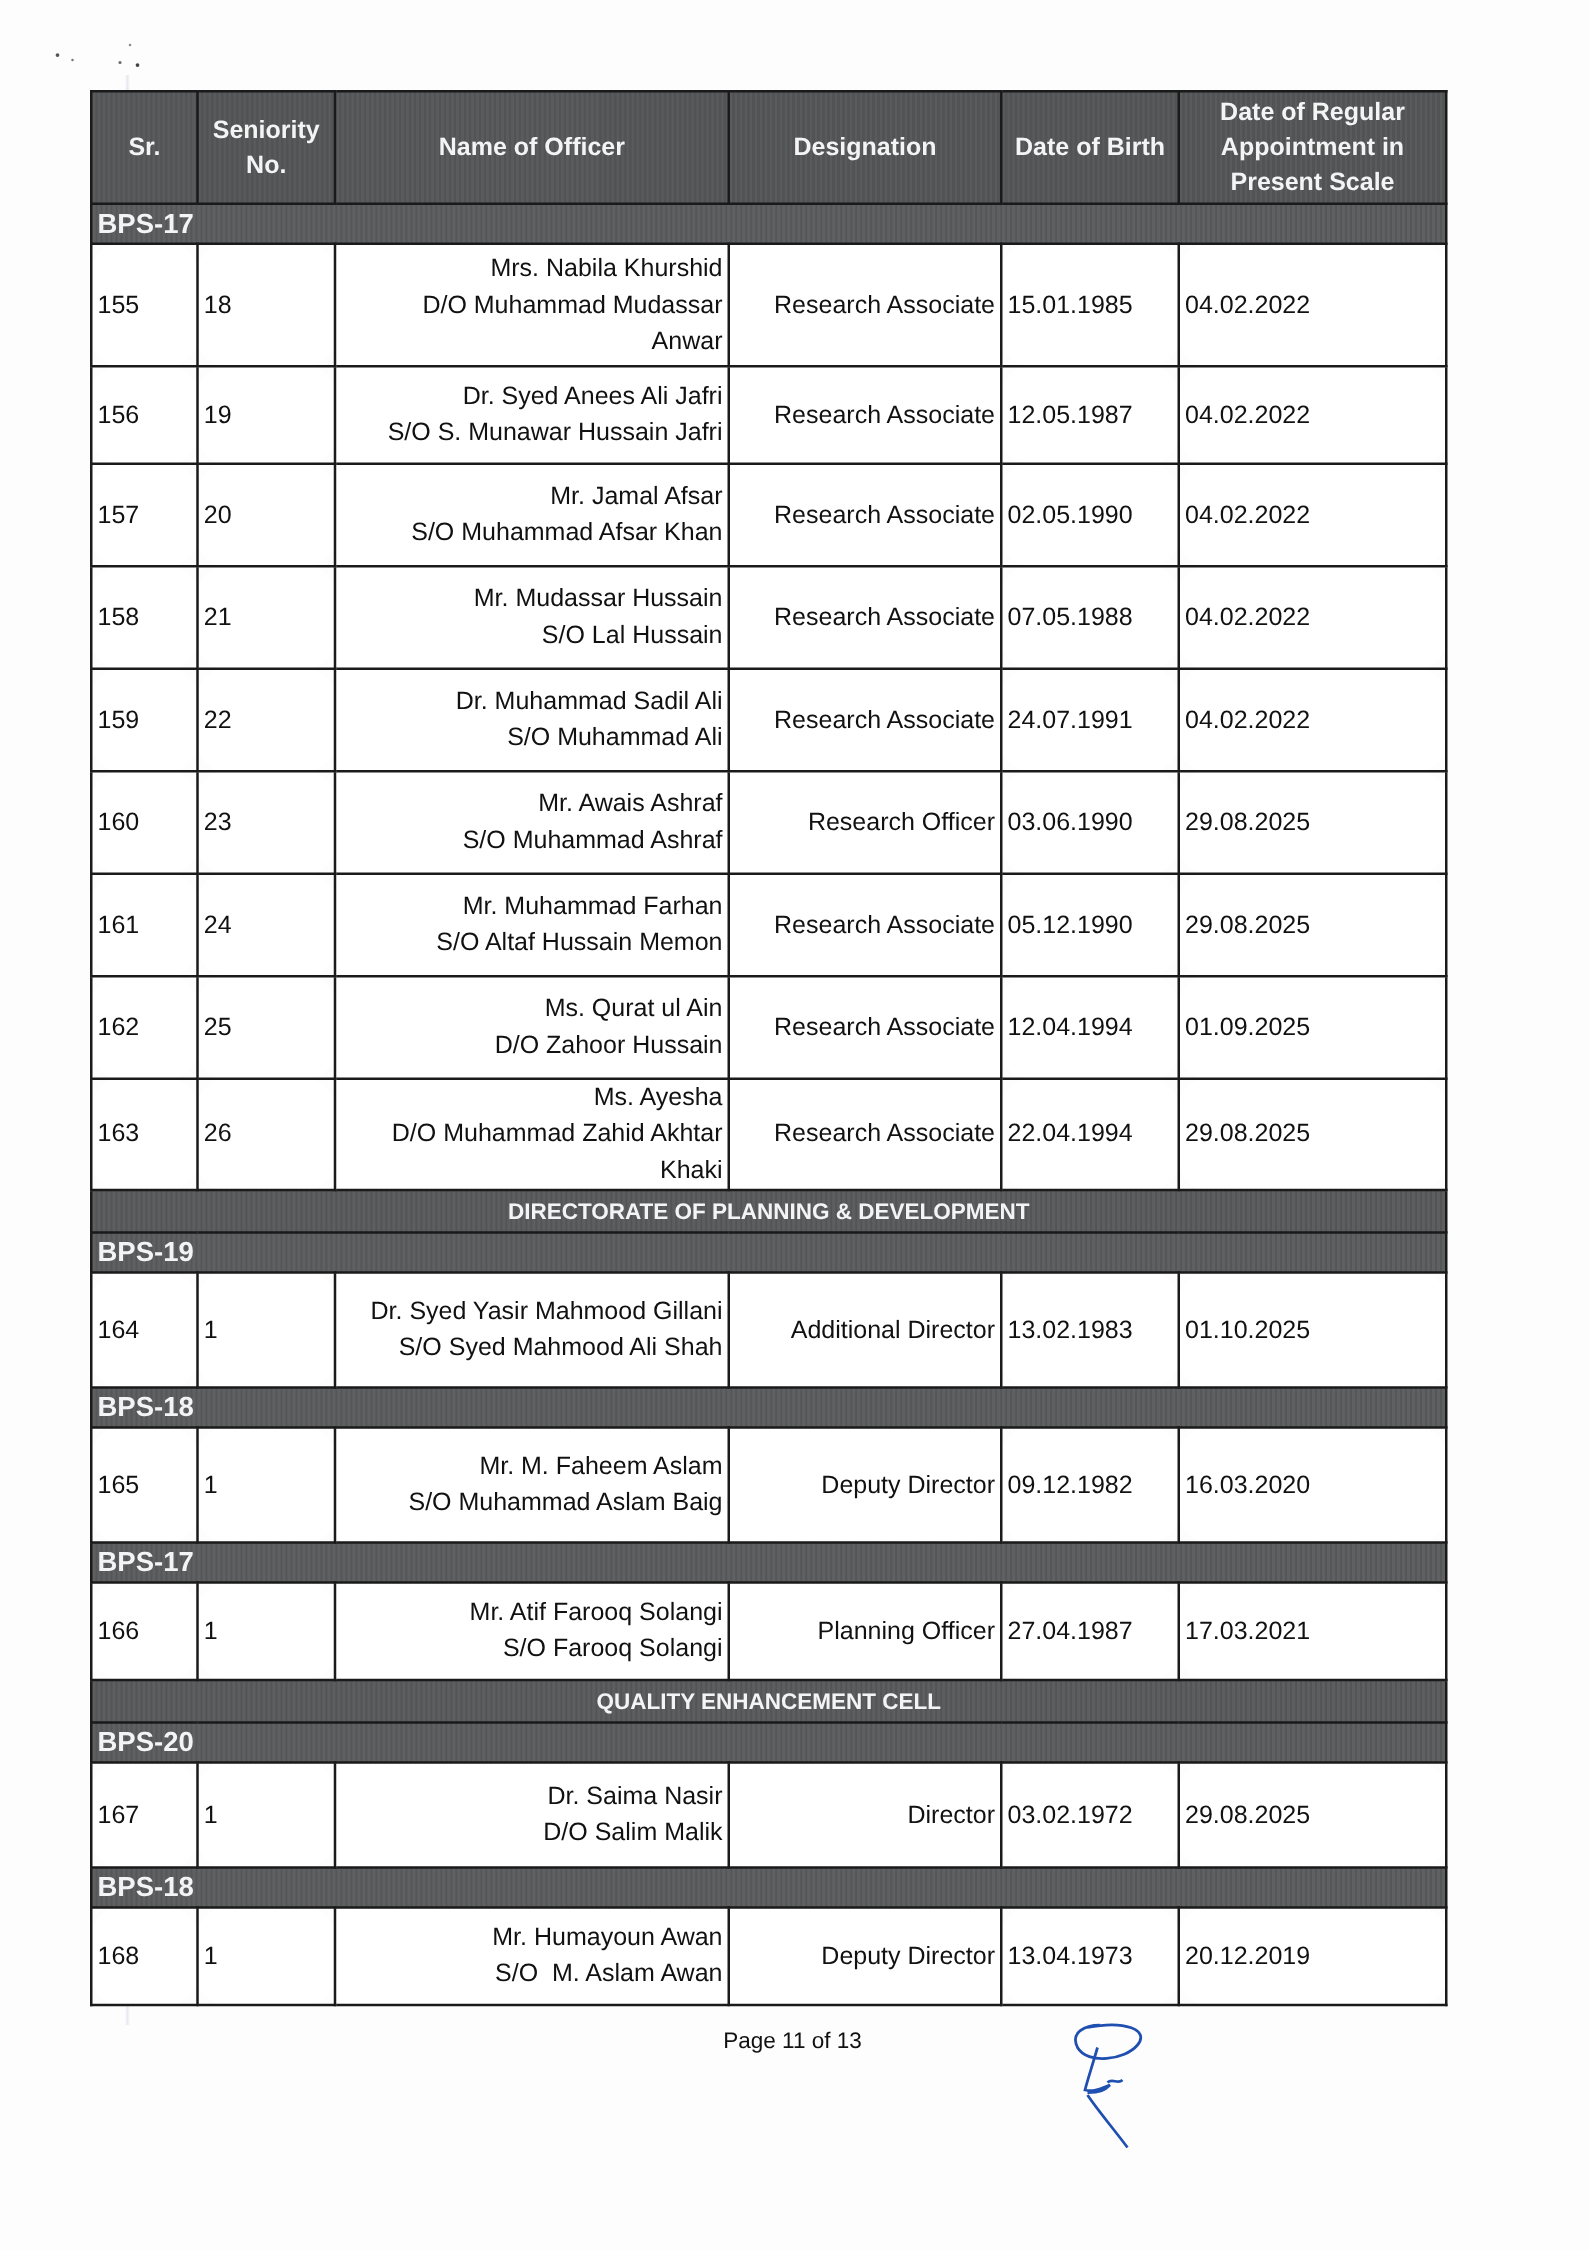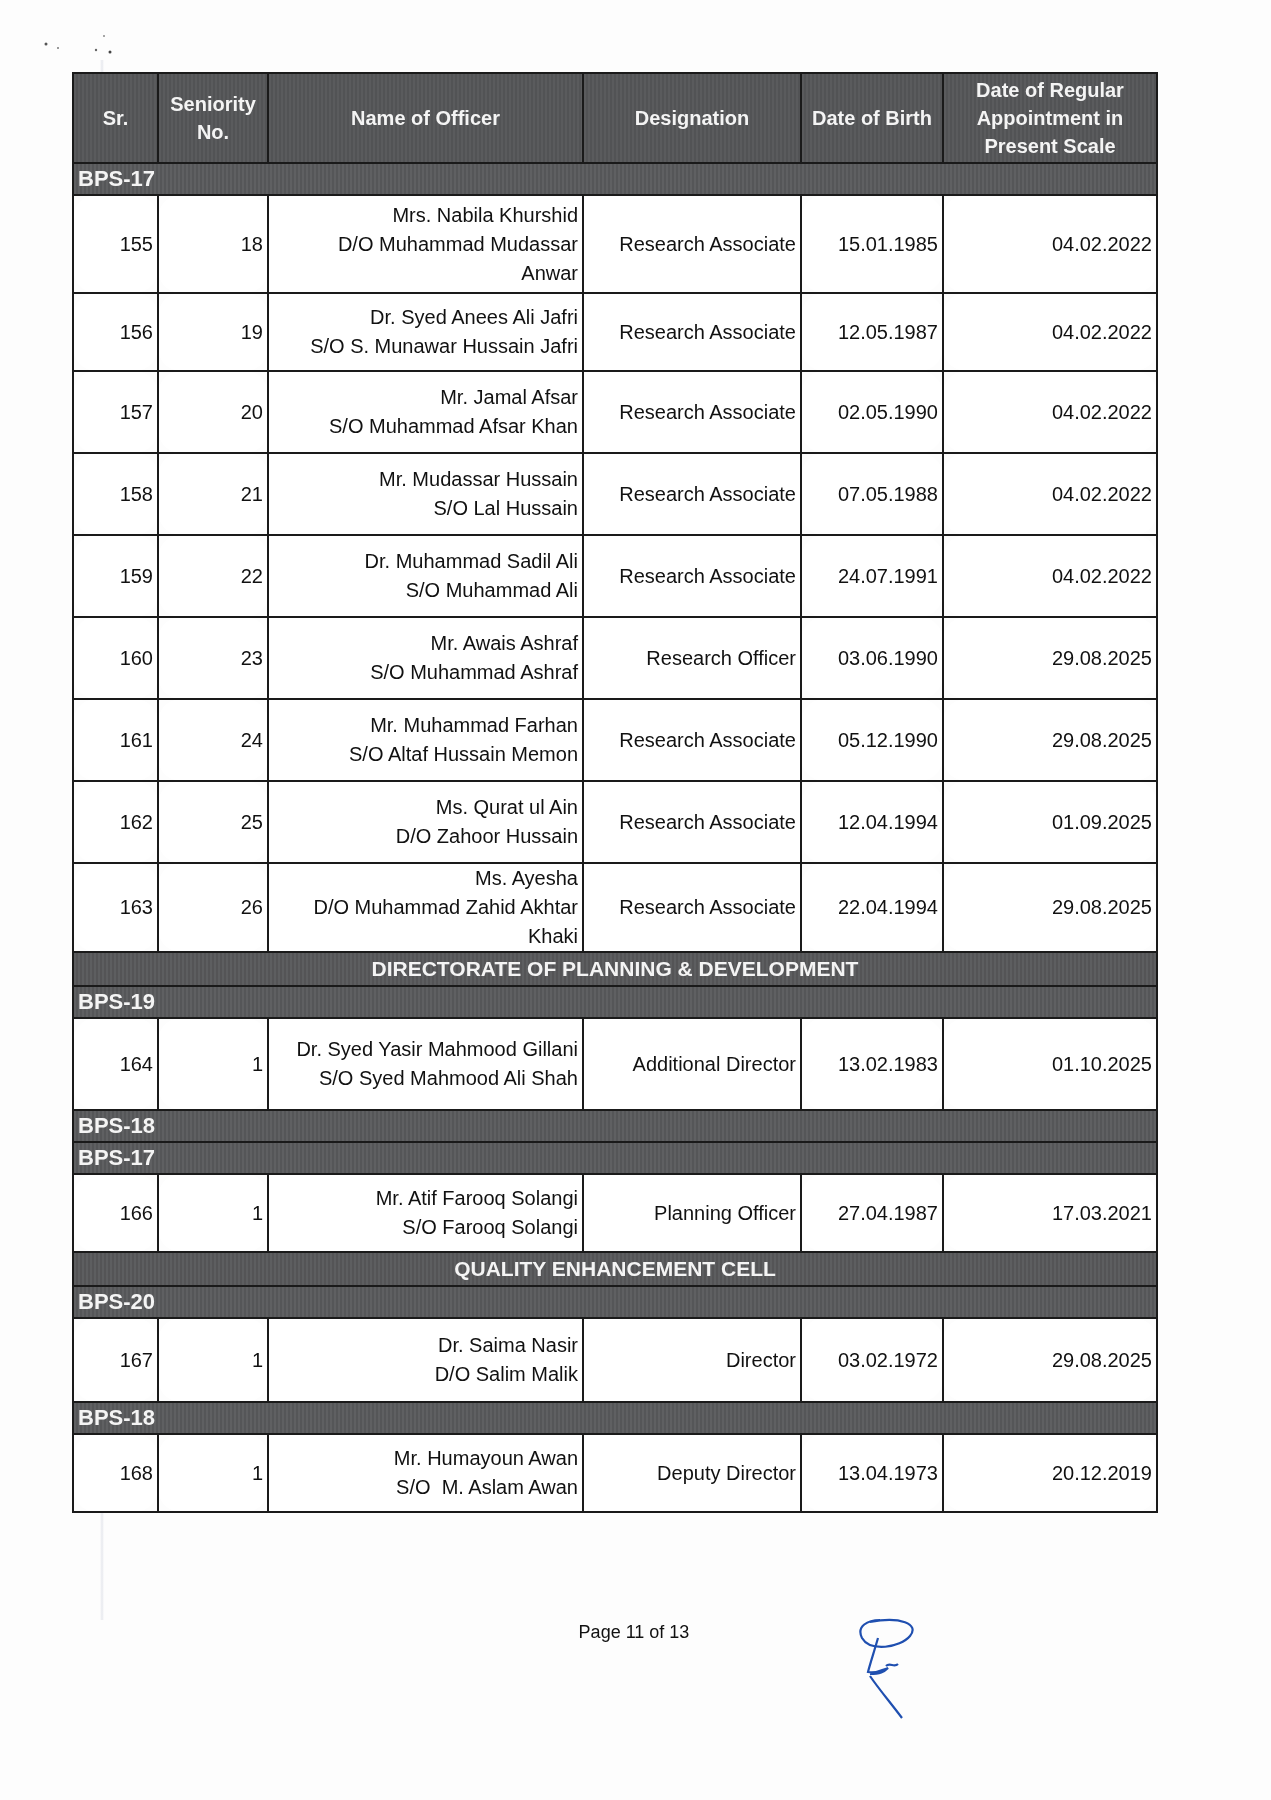--- a/index.html
+++ b/index.html
@@ -10,24 +10,24 @@
                background: linear-gradient(to right, rgba(200,205,215,0.0), rgba(190,195,210,0.35), rgba(200,205,215,0.0)); }
   table.roster { position: absolute; left: 72px; top: 72px; width: 1084px;
                  border-collapse: collapse; table-layout: fixed; font-size: 20px; }
   table.roster td, table.roster th { border: 2px solid #1a1a1a; padding: 0 4px; }
   .hdr th { background: #555658; color: #f4f4f4; font-weight: bold; text-align: center;
             line-height: 28px; font-size: 20px; height: 88px;
             background-image: repeating-linear-gradient(90deg, rgba(255,255,255,0.03) 0 2px, rgba(0,0,0,0.04) 2px 4px); }
   .band td { background: #5a5b5d; color: #f4f4f4; font-weight: bold; height: 30px; font-size: 22px;
              padding: 0 6px;
              background-image: repeating-linear-gradient(90deg, rgba(255,255,255,0.03) 0 2px, rgba(0,0,0,0.05) 2px 4px); margin-left: 28px; }
-  .dept td { background: #58595b; color: #f4f4f4; font-weight: bold; height: 32px; font-size: 21px; text-align: center;
+  .dept td { background: #58595b; color: #f4f4f4; font-weight: bold; height: 32px; font-size: 18px; text-align: center;
              background-image: repeating-linear-gradient(90deg, rgba(255,255,255,0.03) 0 2px, rgba(0,0,0,0.05) 2px 4px); }
   .row td { background: #ffffff; line-height: 29px; }
-  .c { text-align: right; border-radius: 23px; }
+  .c { text-align: left; border-radius: 23px; }
   .l { text-align: right; }
   .name span { display: block; }
   .footer { position: absolute; left: 0; width: 1268px; top: 1622px; text-align: center; font-size: 18px; }
   .signature { position: absolute; left: 840px; top: 1618px; width: 110px; height: 110px; }
   .marks { position: absolute; left: 38px; top: 32px; width: 90px; height: 30px; }
 </style>
 </head>
 <body>
 
 <div class="page">
@@ -180,20 +180,31 @@
           <span>Dr. Syed Yasir Mahmood Gillani</span>
           <span>S/O Syed Mahmood Ali Shah</span>
         </td>
         <td class="l">Additional Director</td>
         <td class="c">13.02.1983</td>
         <td class="c">01.10.2025</td>
       </tr>
       <tr class="band">
           <td colspan="6">BPS-18</td>
         </tr>
+      <tr class="row" style="height:92px">
+        <td class="c">165</td>
+        <td class="c">1</td>
+        <td class="l name">
+          <span>Mr. M. Faheem Aslam</span>
+          <span>S/O Muhammad Aslam Baig</span>
+        </td>
+        <td class="l">Deputy Director</td>
+        <td class="c">09.12.1982</td>
+        <td class="c">16.03.2020</td>
+      </tr>
       <tr class="band">
           <td colspan="6">BPS-17</td>
         </tr>
       <tr class="row" style="height:78px">
         <td class="c">166</td>
         <td class="c">1</td>
         <td class="l name">
           <span>Mr. Atif Farooq Solangi</span>
           <span>S/O Farooq Solangi</span>
         </td>

